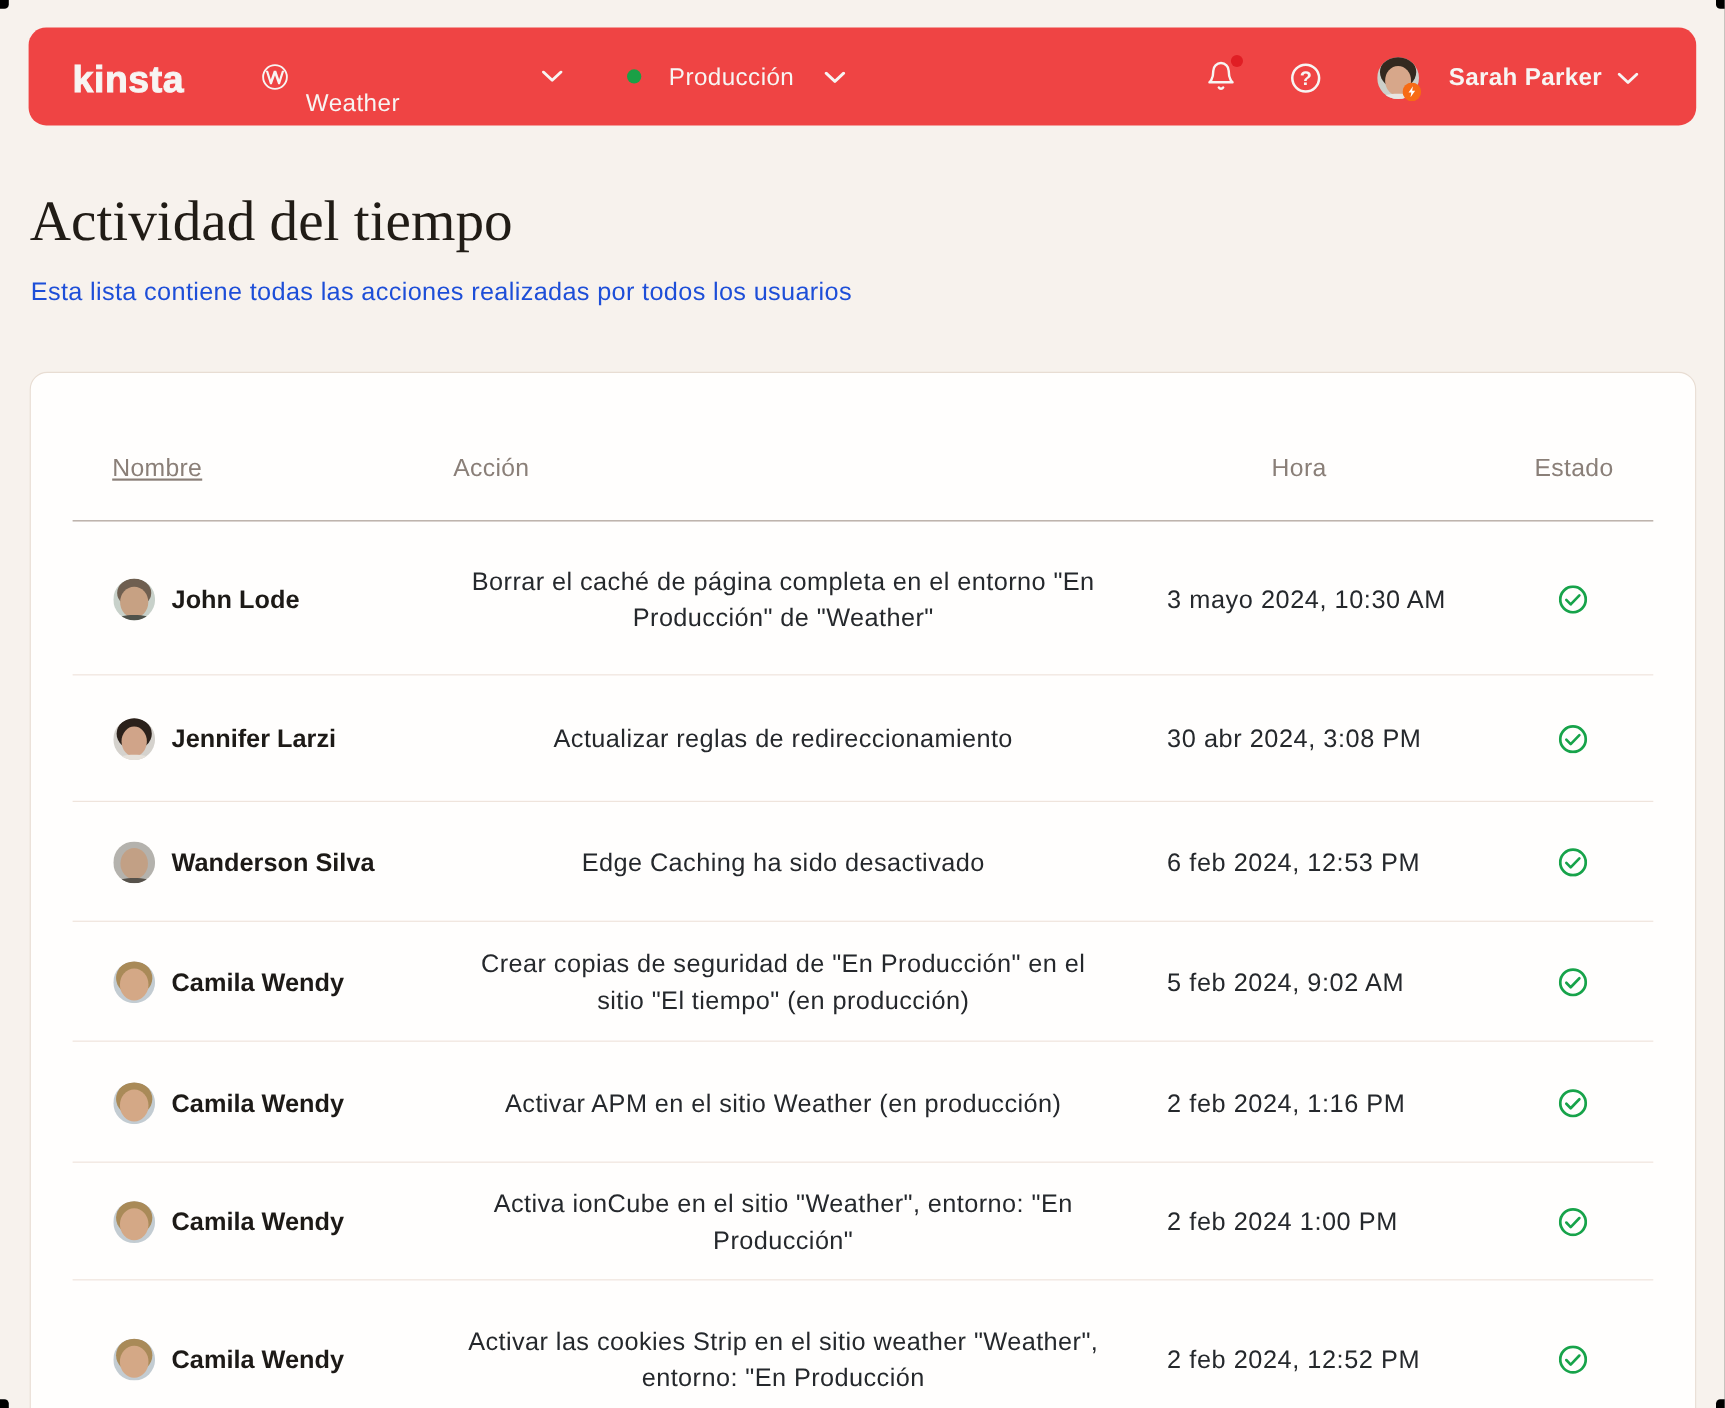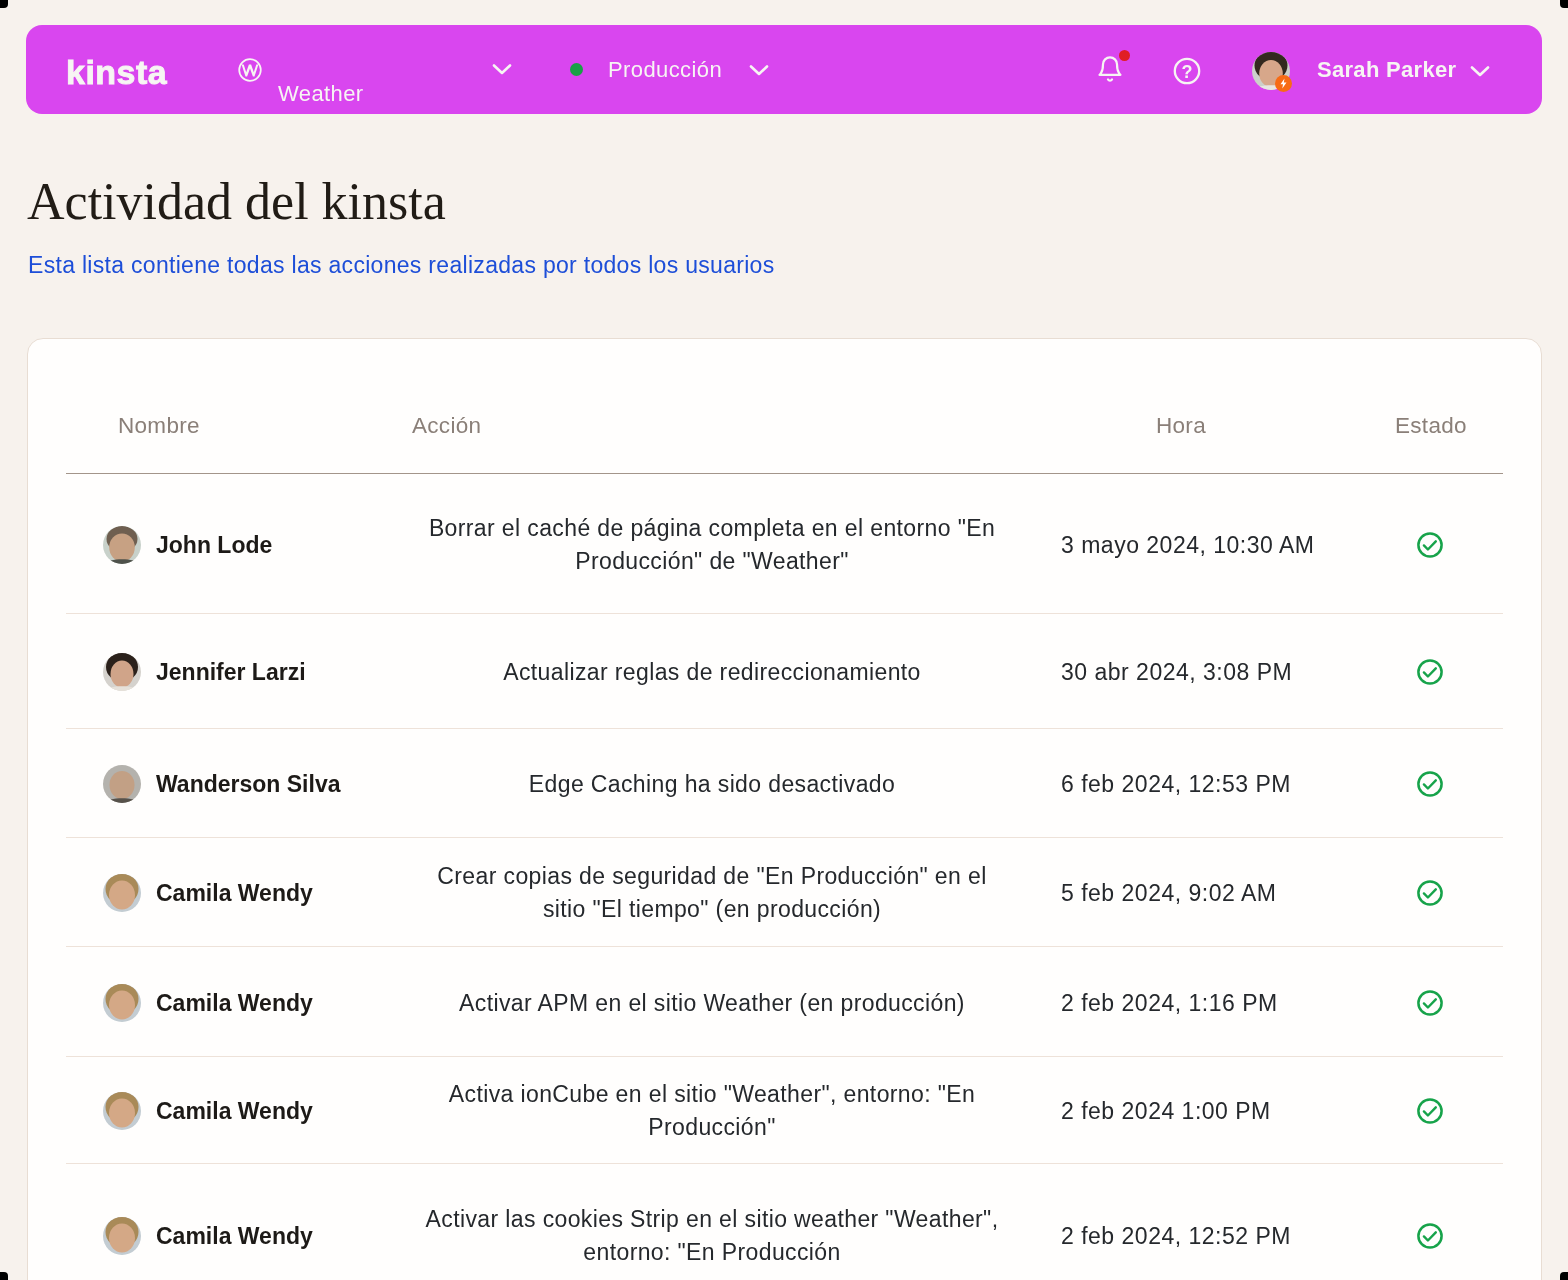--- a/index.html
+++ b/index.html
@@ -8,21 +8,21 @@
   .page { position:absolute; left:0; top:0; width:1568px; height:1280px;
           background:#f7f2ed; overflow:hidden; }
   .corner { position:absolute; width:8px; height:8px; background:#000; z-index:50; }
   .ctl { left:0; top:0; border-bottom-right-radius:4px; }
   .ctr { right:0; top:0; border-bottom-left-radius:4px; }
   .cbl { left:0; bottom:0; border-top-right-radius:4px; }
   .cbr { right:0; bottom:0; border-top-left-radius:4px; }
 
   
   .nav { position:absolute; left:26px; top:25px; width:1516px; height:89px;
-         background:#d946ef; border-radius:16px; }
+         background:#ef4444; border-radius:16px; }
   .nav * { position:absolute; }
   .logo { left:40px; top:27px; }
   .wpcircle { left:212px; top:33px; }
   .sitename { left:252px; top:32px; font-size:22px; line-height:25px; color:#f7f5f3; font-weight:500; letter-spacing:0.4px;margin-top:24px;}
   .chev1 { left:466px; top:39px; }
   .greendot { left:544px; top:38px; width:13px; height:13px; border-radius:50%; background:#1aa046; }
   .envname { left:582px; top:32px; font-size:22px; line-height:25px; color:#f7f5f3; font-weight:500; letter-spacing:0.4px;}
   .chev2 { left:723px; top:40px; }
   .bell { left:1070px; top:29px; }
   .belldot { left:1093px; top:25px; width:11px; height:11px; border-radius:50%; background:#e01e24; }
@@ -36,21 +36,21 @@
   h1 { position:absolute; left:27px; top:172px; font-family:"Liberation Serif", serif;
        font-weight:400; font-size:52px; color:#211c16; letter-spacing:0px; }
   .sub { position:absolute; left:28px; top:252px; font-size:23px; letter-spacing:0.3px; color:#1d4ed8; }
 
   
   .card { position:absolute; left:27px; top:338px; width:1515px; height:1000px;
           background:#fffefd; border:1px solid #e8ddd3; border-radius:16px; }
   .thead { position:relative; height:135px; margin:0 38px; border-bottom:1px solid #a3958a; }
   .thead span { position:absolute; font-size:22.5px; letter-spacing:0.3px; color:#8a7f78; }
   .thead span { top:74px; }
-  .h-nombre { left:52px; }
+  .h-nombre { left:36px;text-decoration:underline; }
   .h-accion { left:346px; }
   .h-hora   { left:1042px;margin-left:48px; }
   .h-estado { left:1329px; }
 
   .row { position:relative; border-bottom:1px solid #eee2d9; margin:0 38px 0 38px; }
   .row > * { position:absolute; top:calc(50% + 1px); transform:translateY(-50%); }
   
   .c-av   { left:37px; width:38px; height:38px; }
   .c-name { left:90px; font-size:23px; font-weight:700; color:#1d1a17; white-space:nowrap; }
   .c-act  { left:346px; width:600px; font-size:23px; letter-spacing:0.38px; line-height:33px; color:#25282c;text-align:center; }
@@ -121,21 +121,21 @@
     <svg class="avbadge" width="17" height="17" viewBox="0 0 17 17">
       <circle cx="8.5" cy="8.5" r="8.5" fill="#f76b15"></circle>
       <path d="M9.5 3.5 L5.5 9.2 H8 L7.3 13.5 L11.5 7.6 H8.8 Z" fill="#fff"></path>
     </svg>
     <div class="username">Sarah Parker</div>
     <svg class="chev3" width="20" height="11" viewBox="0 0 20 11">
         <path d="M2 1.5 L10 9 L18 1.5" fill="none" stroke="#f7f5f3" stroke-width="2.6" stroke-linecap="round" stroke-linejoin="round"></path>
       </svg>
   </div>
 
-  <h1>Actividad del kinsta</h1>
+  <h1>Actividad del tiempo</h1>
   <div class="sub">Esta lista contiene todas las acciones realizadas por todos los usuarios</div>
 
   <div class="card">
     <div class="thead">
       <span class="h-nombre">Nombre</span>
       <span class="h-accion">Acción</span>
       <span class="h-hora">Hora</span>
       <span class="h-estado">Estado</span>
     </div>
 

